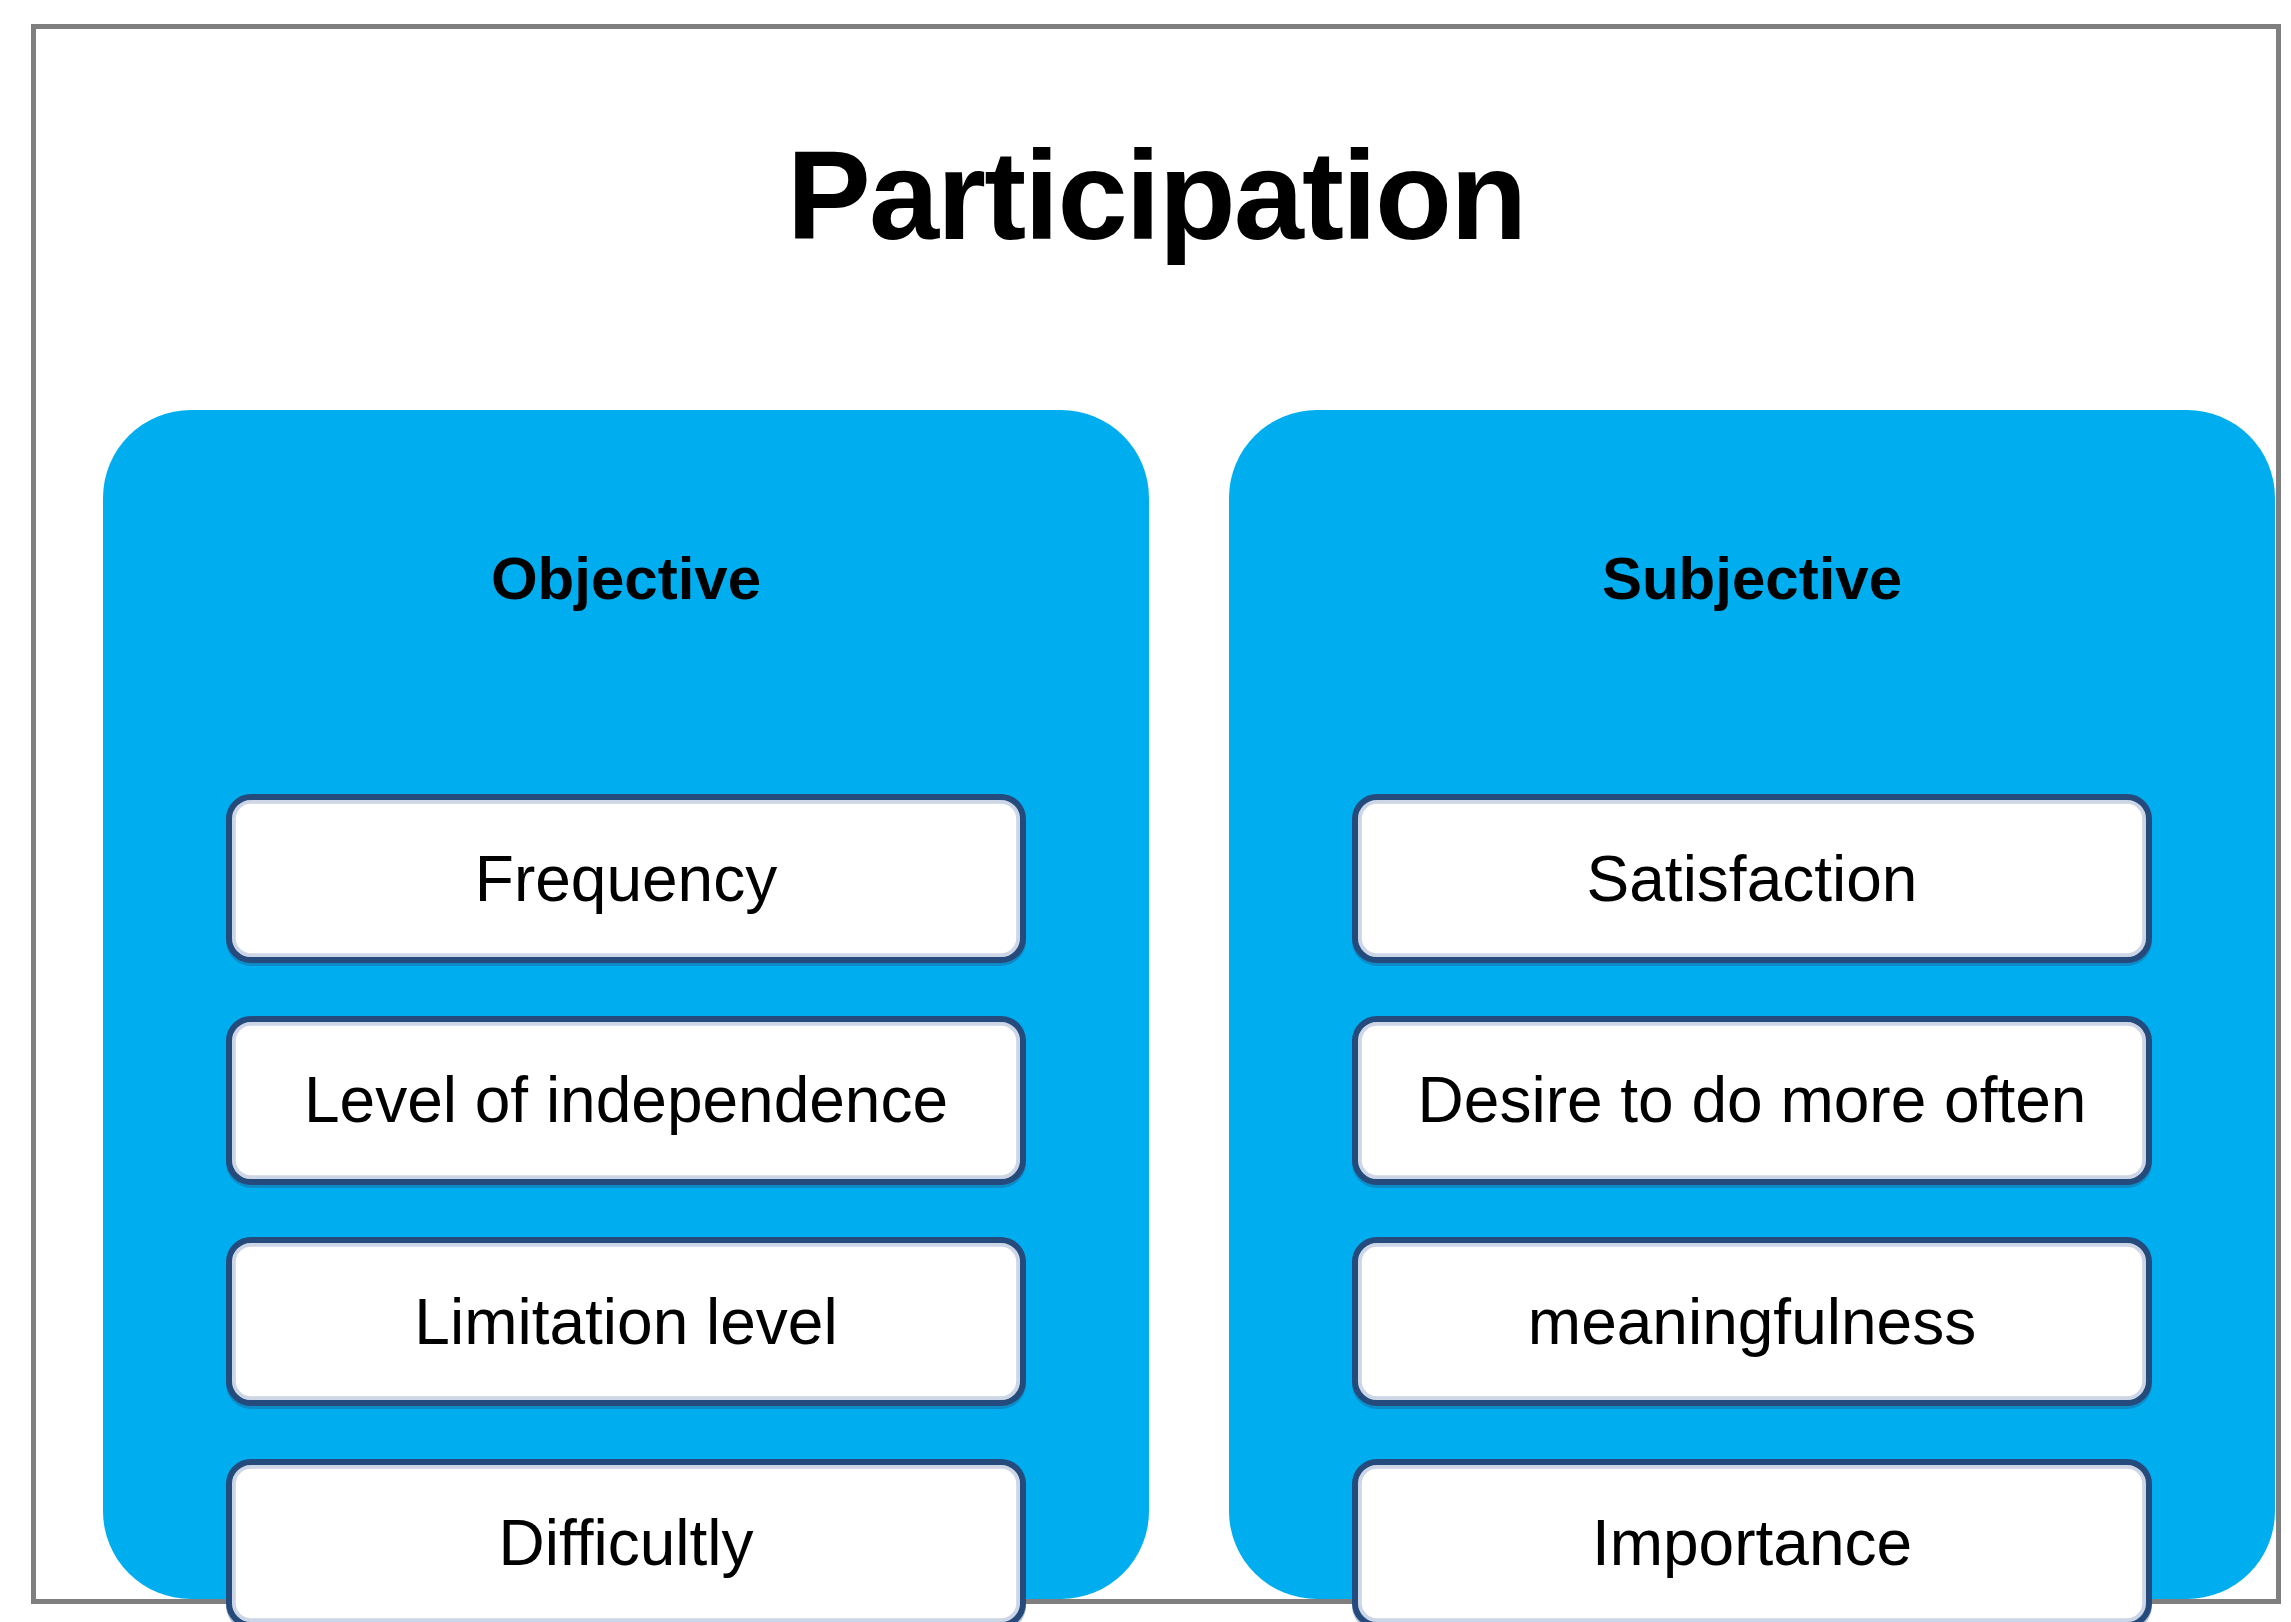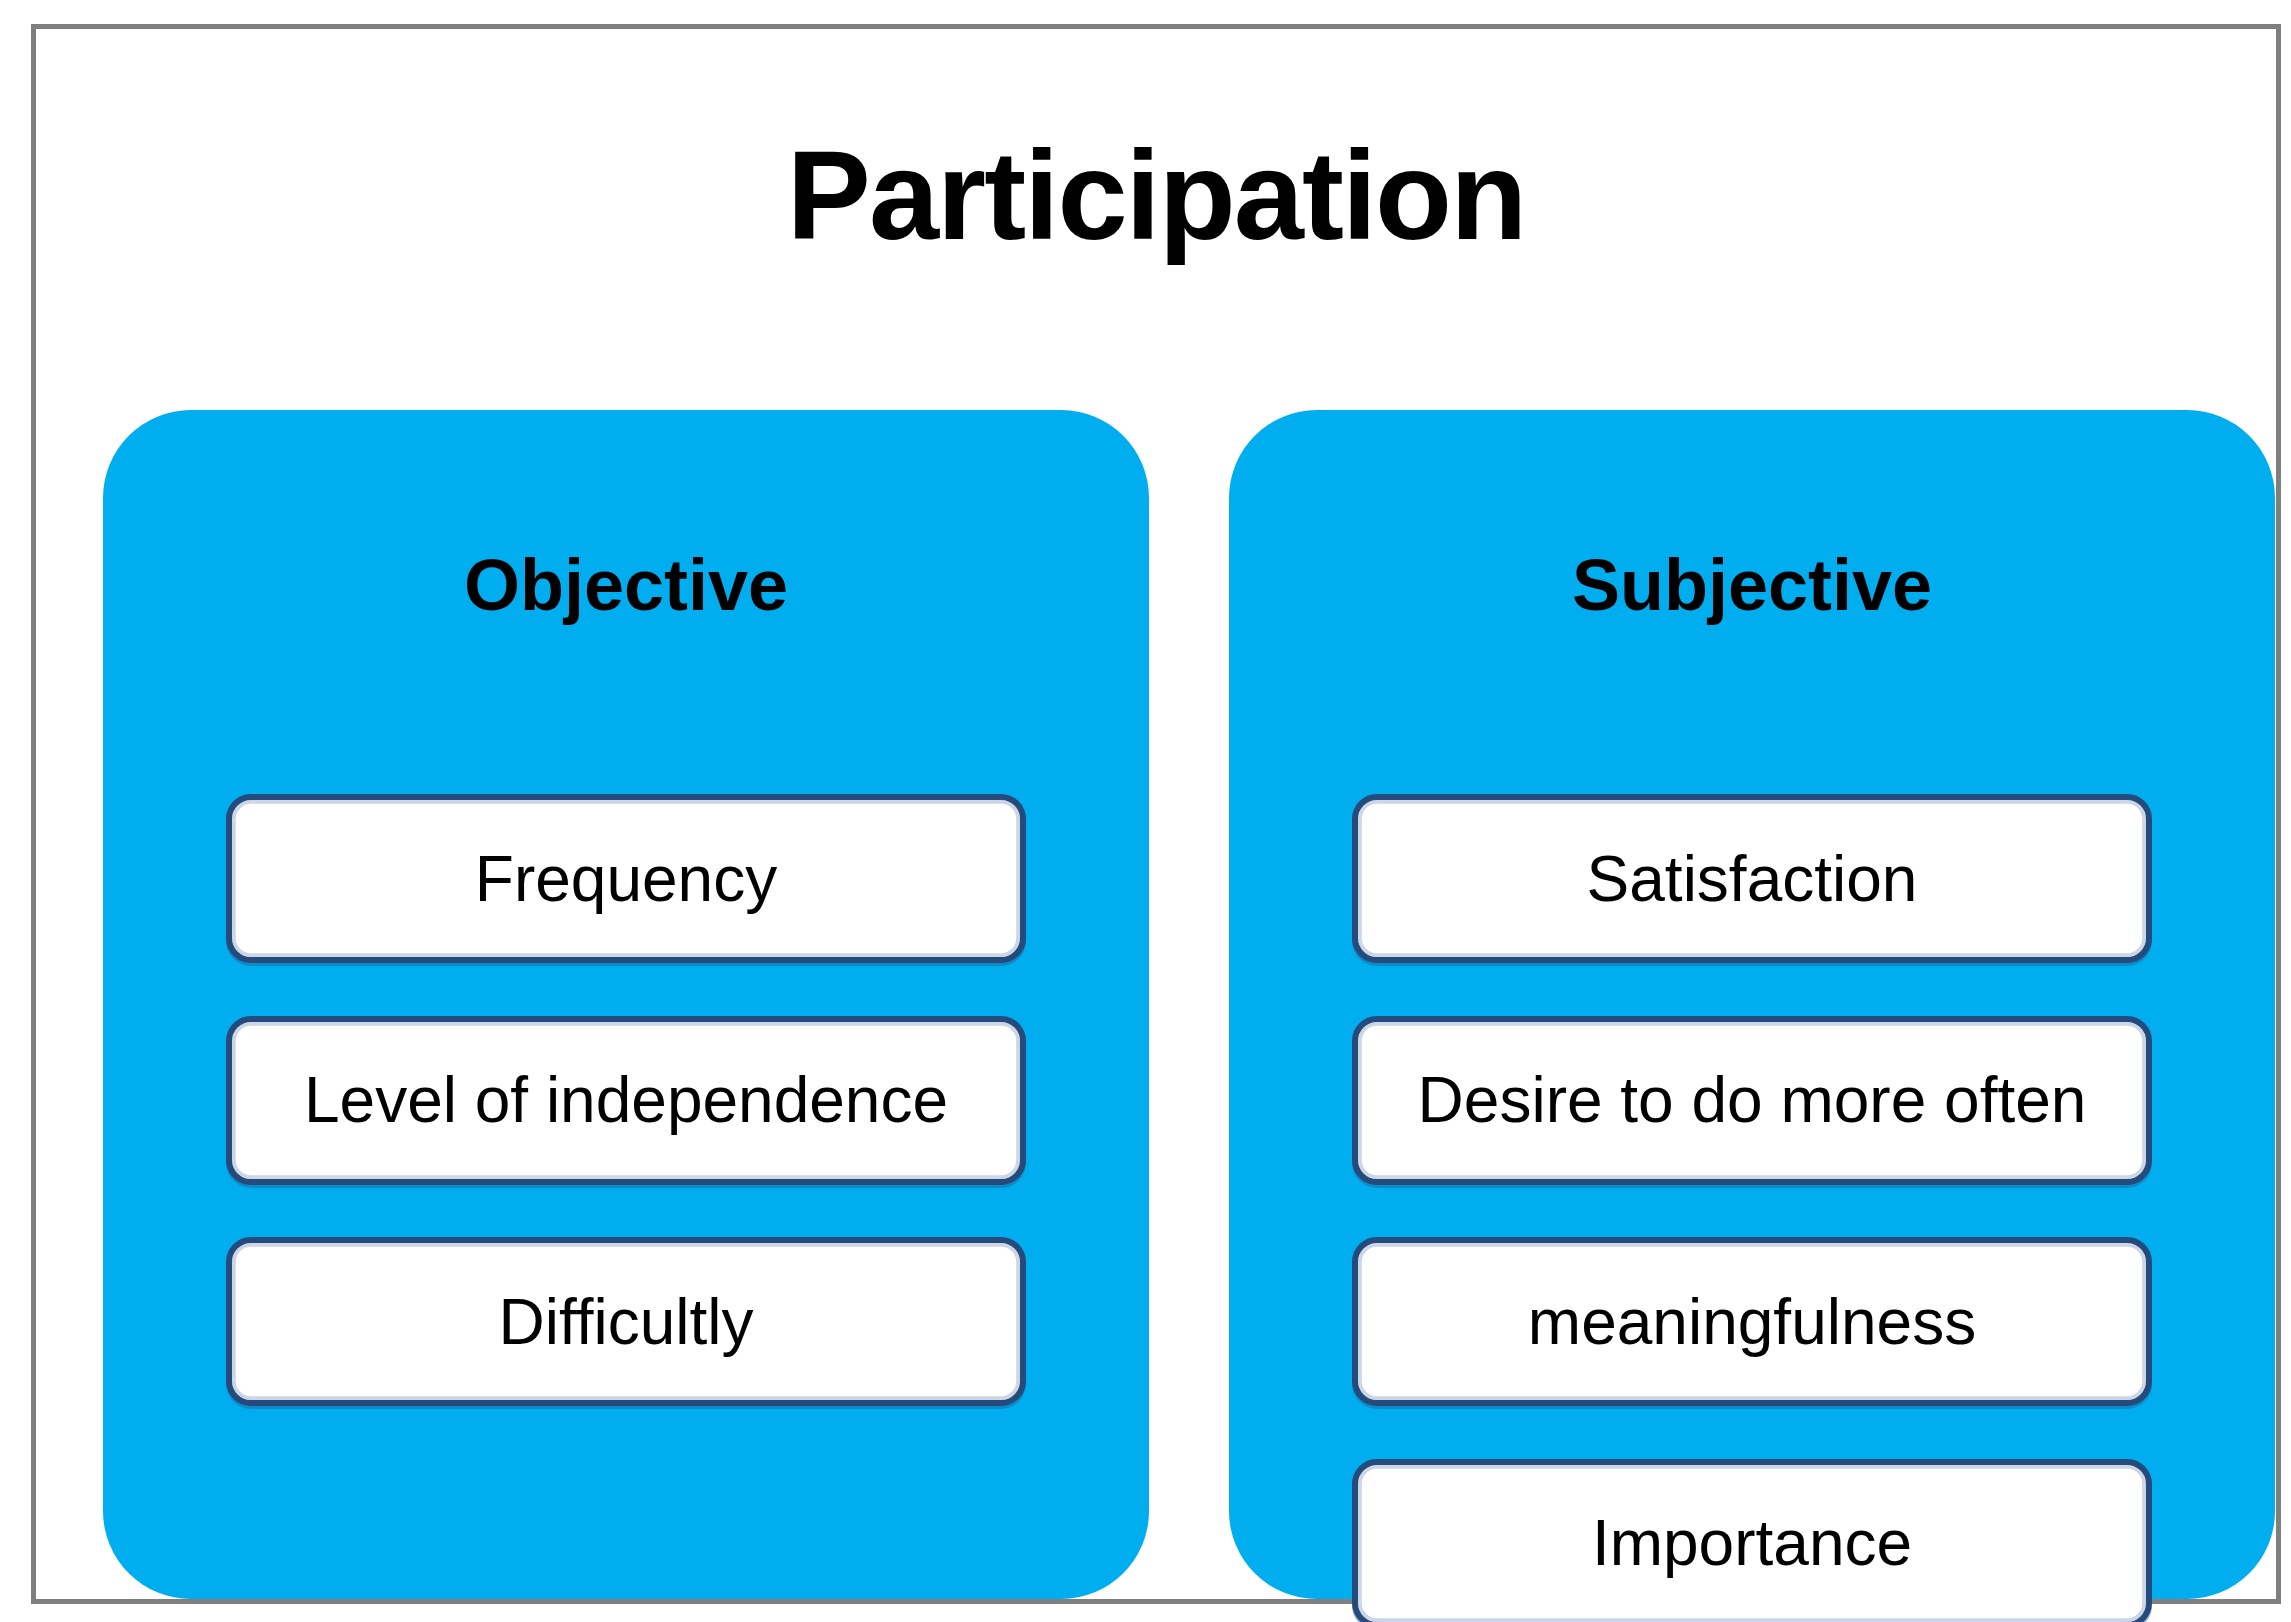--- a/index.html
+++ b/index.html
@@ -40,21 +40,21 @@
     height: 1189px;
     background: var(--panel-bg);
     border-radius: 88px;
   }
   .panel-objective  { left: 55px; }
   .panel-subjective { left: 1181px; }
   .panel-header {
     position: absolute;
     left: 0; right: 0; top: 122px;
     text-align: center;
-    font-size: 72px;
+    font-size: 60px;
     font-weight: 700;
     color: var(--text);
   }
   .items {
     position: absolute;
     left: 99px; right: 99px; top: 360px;
     display: flex;
     flex-direction: column;
     gap: 28.5px;
   }
@@ -76,20 +76,21 @@
 <body>
 
 <div class="frame">
   <div class="figure-title">Participation</div>
 
   <div class="panel panel-objective">
     <div class="panel-header">Objective</div>
     <div class="items">
       <div class="item-box">Frequency</div>
       <div class="item-box">Level of independence</div>
+      <div class="item-box">Limitation level</div>
       <div class="item-box">Difficultly</div>
     </div>
   </div>
 
   <div class="panel panel-subjective">
     <div class="panel-header">Subjective</div>
     <div class="items">
       <div class="item-box">Satisfaction</div>
       <div class="item-box">Desire to do more often</div>
       <div class="item-box">meaningfulness</div>

